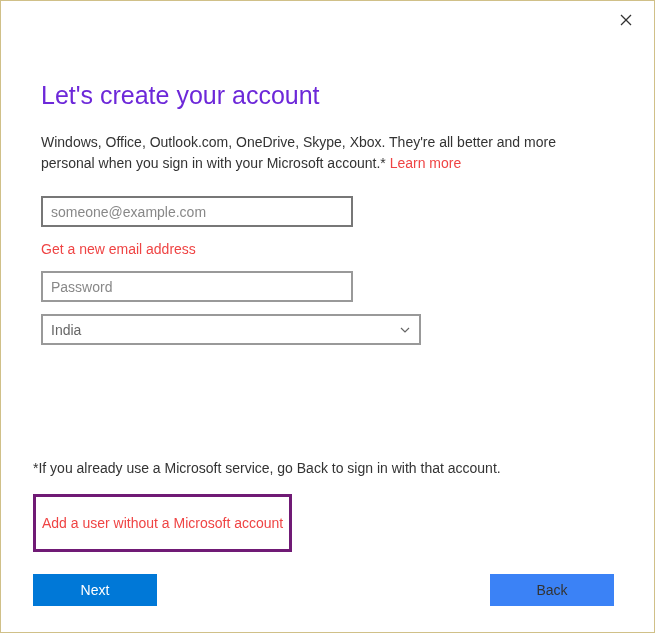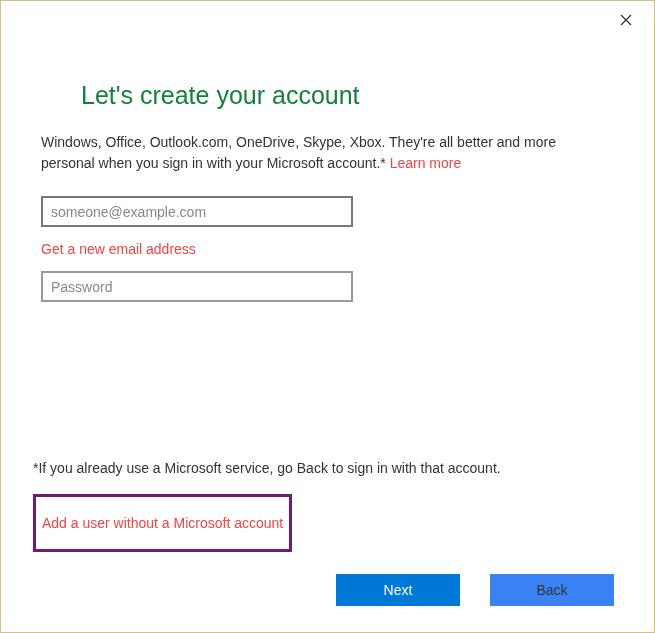--- a/index.html
+++ b/index.html
@@ -32,23 +32,22 @@
     .close-btn svg {
       width: 12px;
       height: 12px;
     }
     .content {
       padding: 80px 40px 0 40px;
     }
     .title {
       font-size: 25px;
       font-weight: 400;
-      color: #15803d;
+      color: #6d28d9;
       margin-bottom: 22px;
-      margin-left: 40px;
     }
     .subtitle {
       font-size: 14px;
       color: #333;
       line-height: 1.5;
       margin-bottom: 22px;
       max-width: 520px;
     }
     .link {
       color: #ef4444;
@@ -121,21 +120,21 @@
       margin-bottom: 18px;
     }
     .highlighted-link-wrap {
       display: inline-block;
       border: 3px solid #701a75;
       padding: 18px 6px;
       margin-bottom: 22px;
     }
     .button-row {
       display: flex;
-      justify-content: flex-end;
+      justify-content: space-between;
       gap: 30px;
     }
     .btn {
       width: 124px;
       height: 32px;
       border: none;
       font-size: 14px;
       font-family: inherit;
       cursor: pointer;
     }
@@ -172,20 +171,32 @@
   </div>
 
   <div class="form-group email-link">
     <a class="link">Get a new email address</a>
   </div>
 
   <div class="form-group">
     <input type="password" class="text-input" placeholder="Password" style="">
   </div>
 
+  <div class="form-group">
+    <div class="select-wrap">
+      <select class="select-input">
+        <option>India</option>
+      </select>
+      <span class="chevron">
+        <svg viewBox="0 0 12 12">
+            <polyline points="2,4 6,8 10,4" fill="none" stroke="currentColor" stroke-width="1.2"></polyline>
+          </svg>
+      </span>
+    </div>
+  </div>
 </div>
 
 <div class="footer">
   <p class="footer-note">*If you already use a Microsoft service, go Back to sign in with that account.</p>
 
   <div class="highlighted-link-wrap">
     <a class="link">Add a user without a Microsoft account</a>
   </div>
 
   <div class="button-row">

